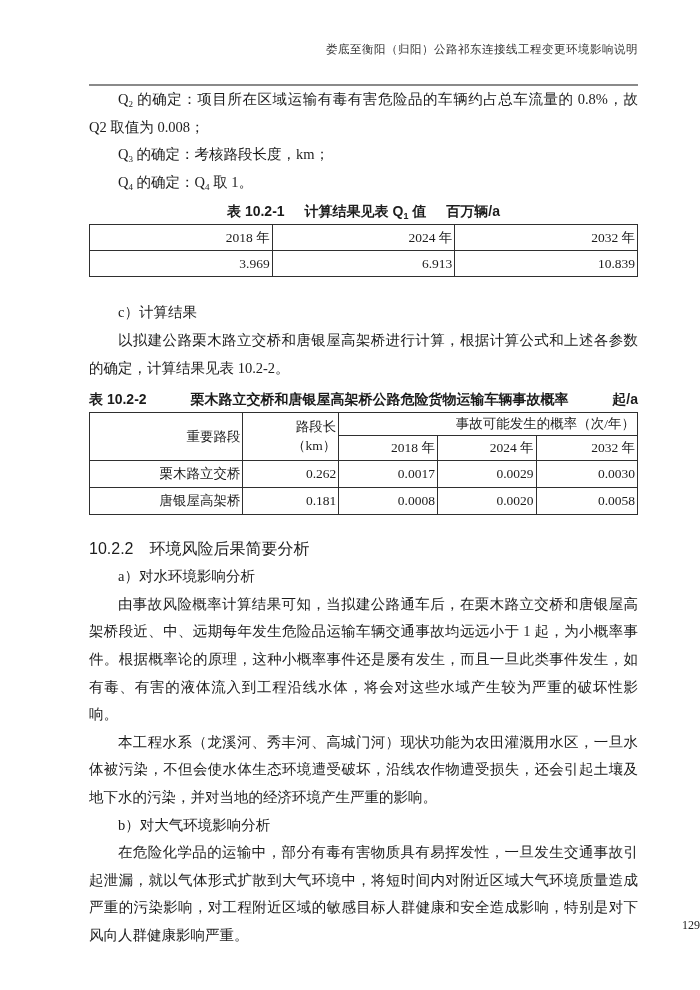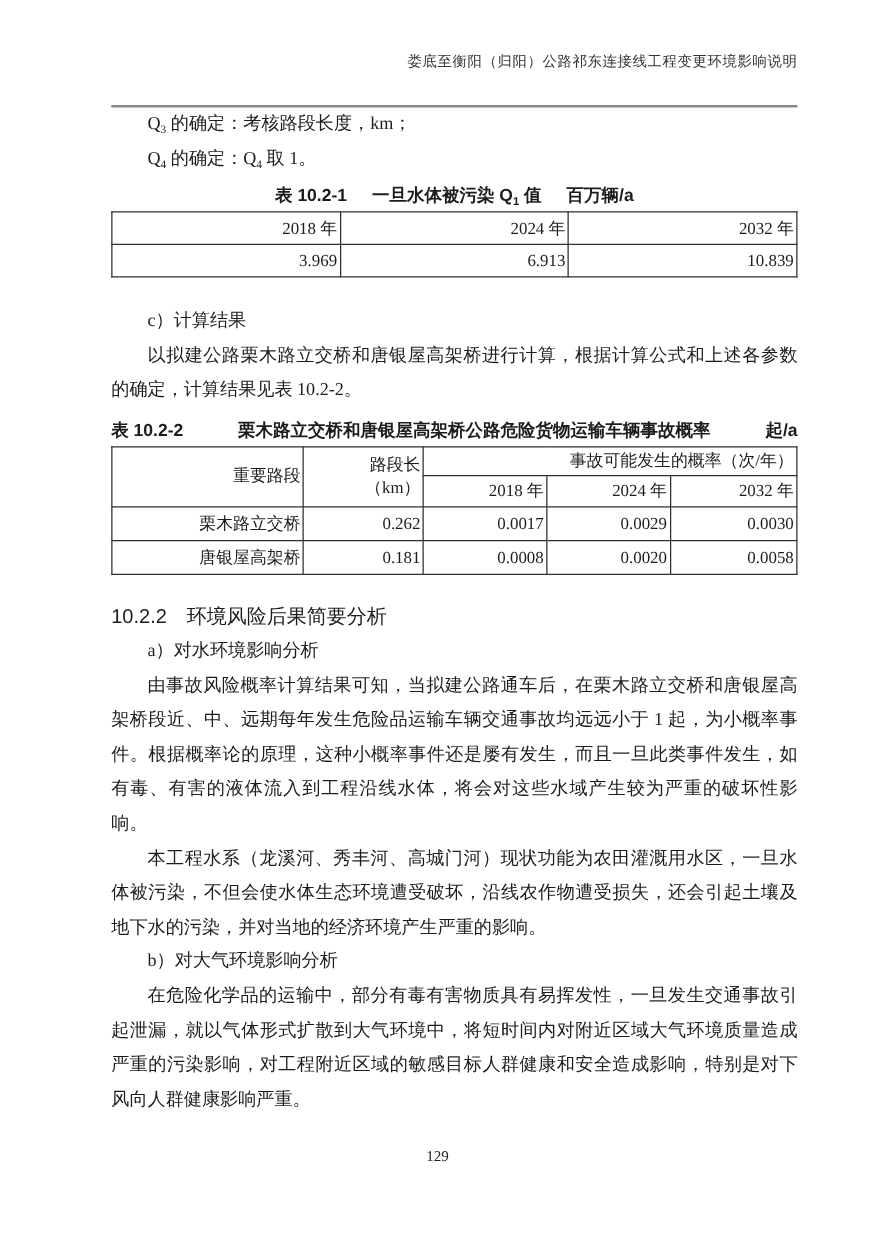--- a/index.html
+++ b/index.html
@@ -43,40 +43,41 @@
   .t2 .row-data td { height:24px; }
 
   .calc-head { margin-top:22px; }
   .section-head {
     font-family:"Liberation Sans","DejaVu Sans",sans-serif;
     font-size:16px; line-height:28px; margin-top:20px; text-align:left;
   }
   .section-head .num { margin-right:16px; }
   .page-footer {
     position:absolute; top:918px; left:0; width:700px;
-    text-align:center; font-size:12px; color:#222222;
+    text-align:right; font-size:12px; color:#222222;
   }
 </style>
 </head>
 <body>
 
 <div class="page">
 
   <div class="running-head">娄底至衡阳（归阳）公路祁东连接线工程变更环境影响说明</div>
 
   <div class="content">
 
+    <p class="indent"><span>Q</span><sub>2</sub><span> 的确定：项目所在区域运输有毒有害危险品的车辆约占总车流量的 0.8%，故 Q2 取值为 0.008；</span></p>
 
     <p class="indent"><span>Q</span><sub>3</sub><span> 的确定：考核路段长度，km；</span></p>
 
     <p class="indent"><span>Q</span><sub>4</sub><span> 的确定：Q</span><sub>4</sub><span> 取 1。</span></p>
 
     <div class="tbl-caption cap-center">
       <span>表 10.2-1</span>
-      <span><span>一旦水体被污染 Q</span><sub>1</sub><span> 值</span></span>
+      <span><span>计算结果见表 Q</span><sub>1</sub><span> 值</span></span>
       <span>百万辆/a</span>
     </div>
 
     <table class="t1">
       <tbody>
           <tr>
         <td>2018 年</td>
         <td>2024 年</td>
         <td>2032 年</td>
       </tr>

